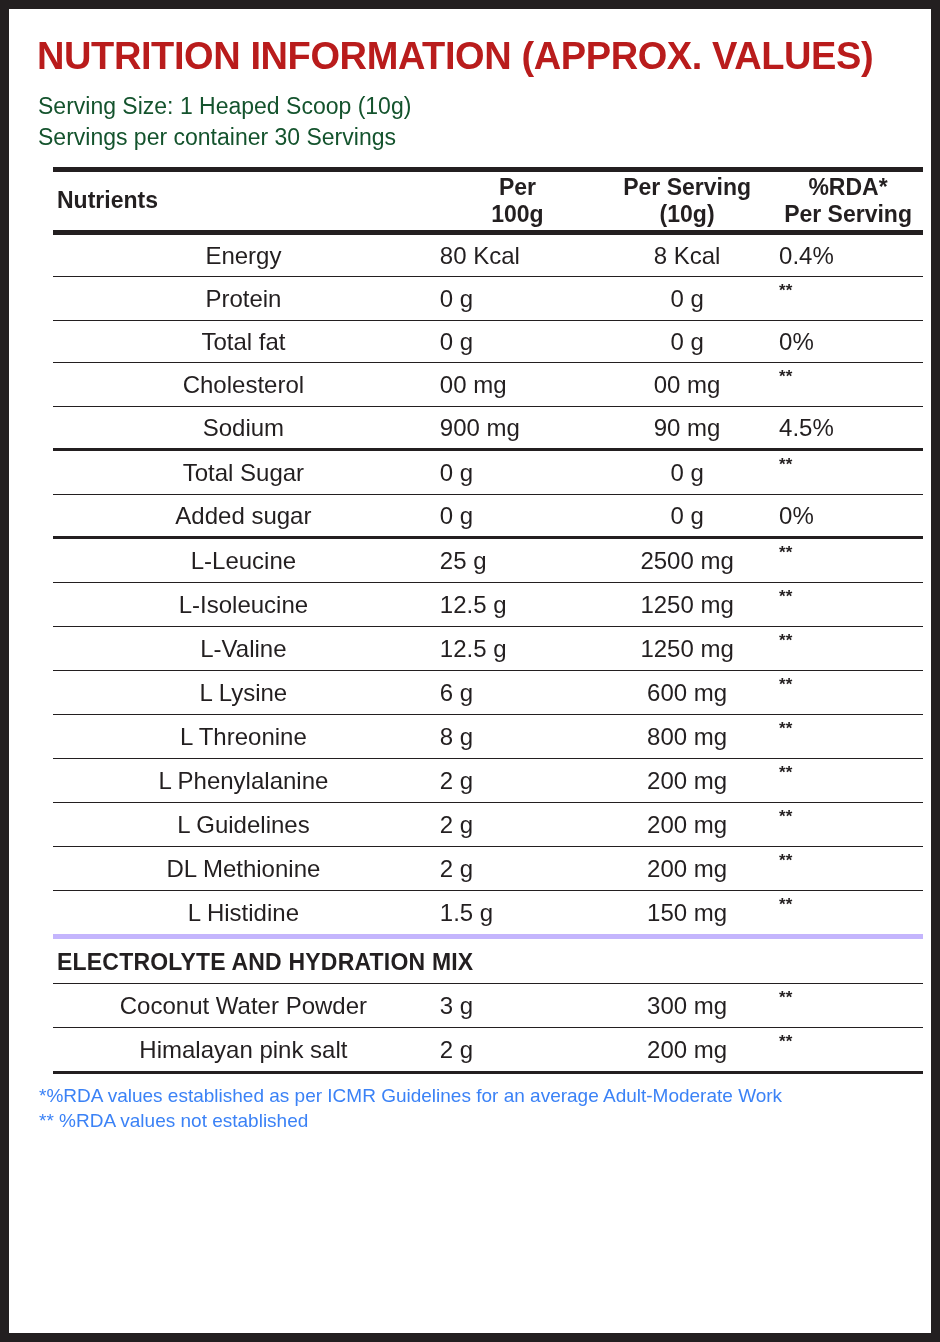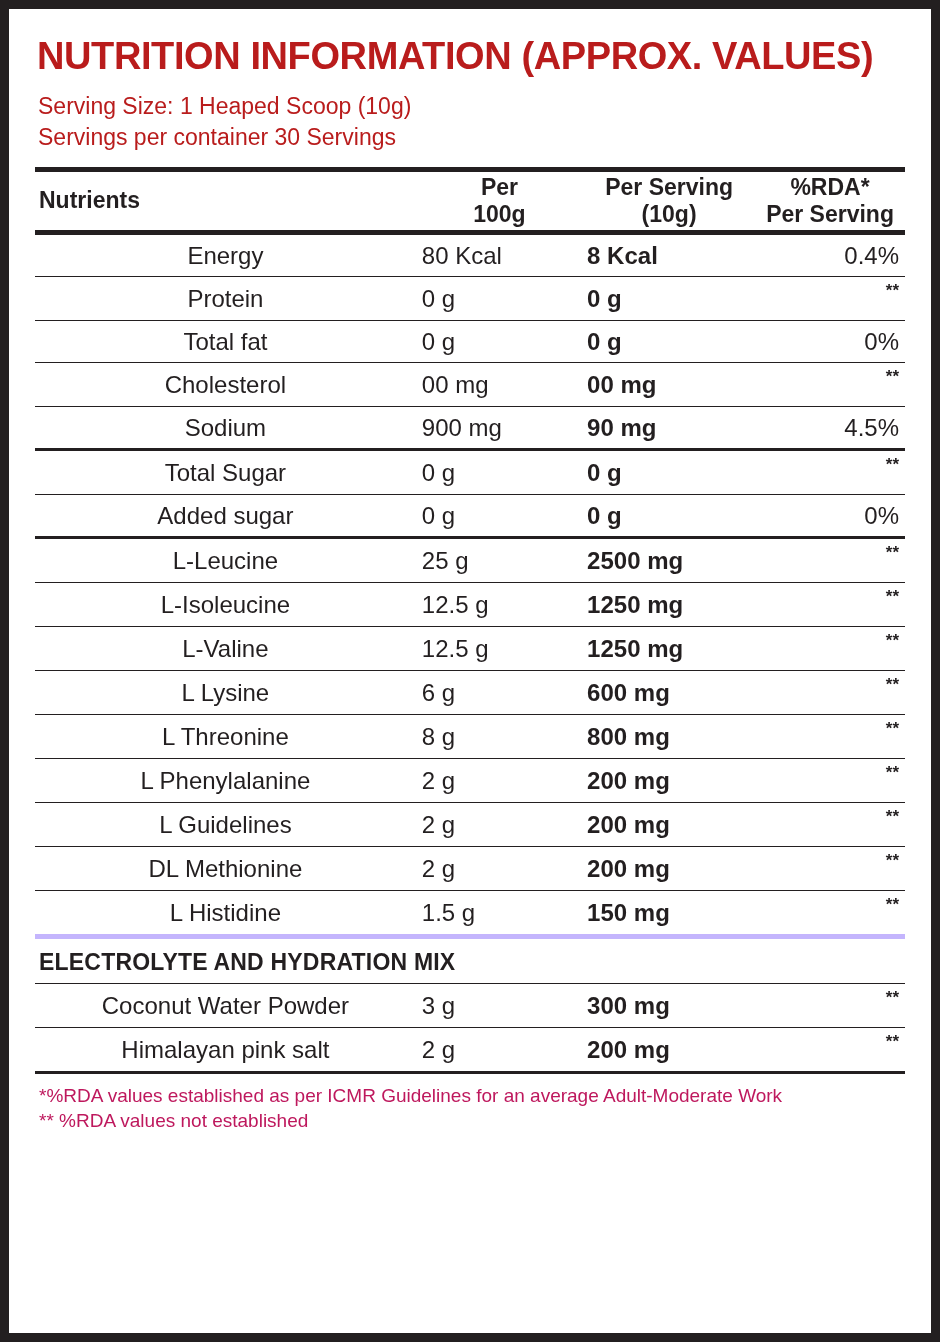--- a/index.html
+++ b/index.html
@@ -30,28 +30,29 @@
     letter-spacing: -0.4px;
     line-height: 1.05;
     margin: 6px 0 14px 2px;
     color: #b91c1c;
   }
 
   .serving-line {
     font-size: 23px;
     line-height: 1.34;
     margin-left: 3px;
-    color: #b91c1c;
+    color: #14532d;
   }
 
   table.nutri {
     width: 100%;
     border-collapse: collapse;
     margin-top: 14px;
     table-layout: fixed;
+    margin-left: 18px;
   }
 
   table.nutri col.c-name   { width: 44%; }
   table.nutri col.c-100g   { width: 19%; }
   table.nutri col.c-serv   { width: 20%; }
   table.nutri col.c-rda    { width: 17%; }
 
   table.nutri th, table.nutri td {
     padding: 2px 6px 2px 4px;
     vertical-align: middle;
@@ -72,22 +73,22 @@
 
   tbody td {
     font-size: 24px;
     line-height: 1.22;
     color: #231f20;
     border-bottom: 1.6px solid #231f20;
     height: 37px;
   }
   tbody td.name { text-align: center; padding-left: 4px; }
   tbody td.v100 { padding-right: 14px; }
-  tbody td.vserv{ text-align: left; font-weight: bold; }
-  tbody td.vrda { text-align: right; }
+  tbody td.vserv{ text-align: center; }
+  tbody td.vrda { text-align: left; }
   tbody td.vrda.stars {
     font-size: 17px;
     font-weight: bold;
     vertical-align: top;
     padding-top: 4px;
   }
 
   tr.group-end td { border-bottom: 3.2px solid #231f20; }
   tr.thin-sep td { border-bottom: 1.6px solid #231f20; }
 
@@ -103,21 +104,21 @@
 
   tr.last-row td { border-bottom: 3.2px solid #231f20; }
 
   .footnotes {
     margin-top: 9px;
     margin-left: 4px;
   }
   .footnote {
     font-size: 19px;
     line-height: 1.35;
-    color: #be185d;
+    color: #3b82f6;
   }
 </style>
 </head>
 <body>
 
 <div class="panel">
 
   <div class="title">NUTRITION INFORMATION (APPROX. VALUES)</div>
 
   <div class="serving-line">Serving Size: 1 Heaped Scoop (10g)</div>

